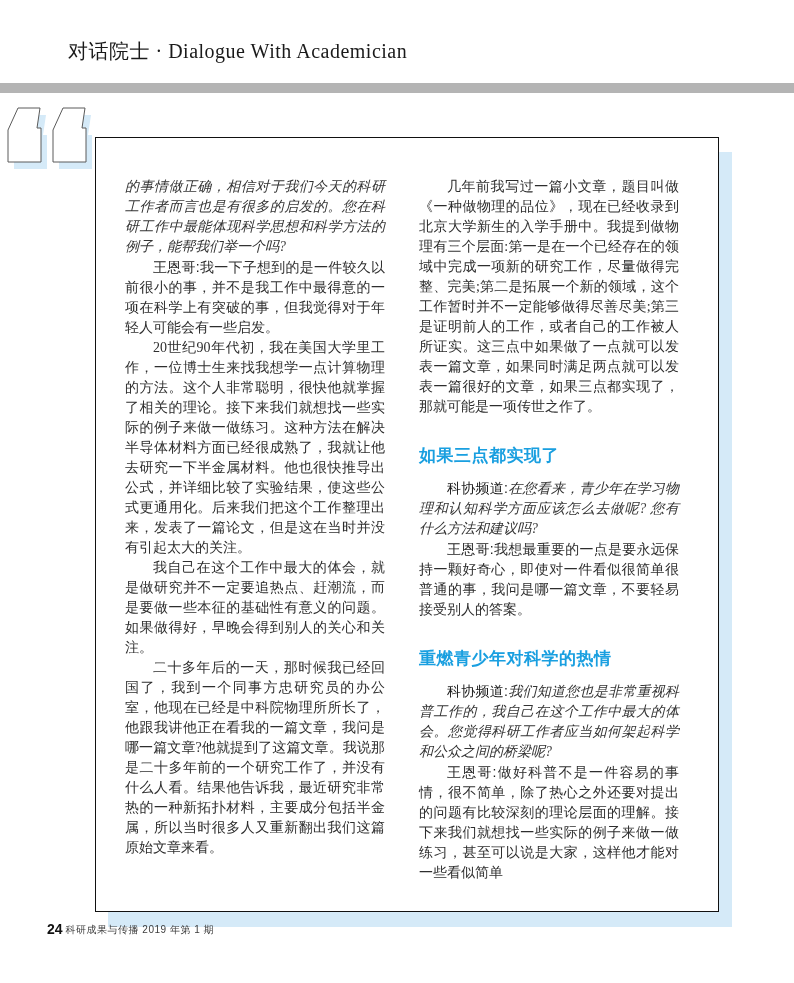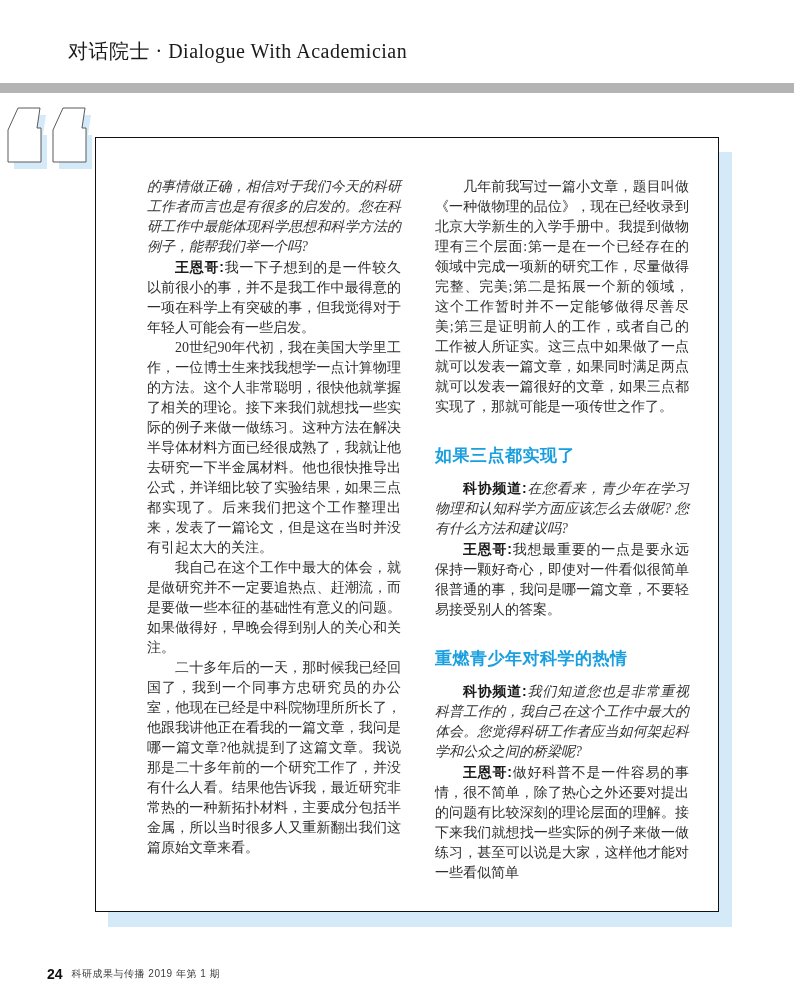--- a/index.html
+++ b/index.html
@@ -21,42 +21,42 @@
     position:absolute;left:0;top:83px;width:794px;height:10px;
     background:var(--divider-gray);
   }
   .quotes-svg{position:absolute;left:0;top:100px;}
   .q-shadow polygon{fill:var(--shadow-blue);}
   .q-outline polygon{fill:#ffffff;stroke:#5a5a5a;stroke-width:1;}
   .content-box{
     position:absolute;left:95px;top:137px;width:624px;height:775px;
     box-sizing:border-box;border:1.5px solid #111111;background:#ffffff;
     box-shadow:13px 15px 0 var(--shadow-blue);
-    padding:39px 29px 0 51px;
+    padding:39px 29px 0 29px;
     display:flex;gap:34px;
   }
   .column{width:260px;}
   .para{
     margin:0;font-size:14px;line-height:20px;text-align:justify;
     color:var(--text-color);text-indent:2em;
   }
   .question,.question_cont{font-style:italic;color:#333333;}
   .question_cont{text-indent:0;}
   .speaker{
-    font-weight:bold;font-style:normal;color:#1a1a1a;
+    font-weight:normal;font-style:normal;color:#1a1a1a;
     font-family:"Liberation Sans", sans-serif;
   }
   .sec-heading{
     margin:27px 0 11px 0;font-size:17px;font-weight:bold;
     color:var(--accent-blue);font-family:"Liberation Sans", sans-serif;
     text-indent:0;letter-spacing:.5px;
   }
   .footer{
-    position:absolute;left:47px;top:966px;
-    display:flex;align-items:center;gap:9px;
+    position:absolute;left:47px;top:921px;
+    display:flex;align-items:flex-end;gap:3px;
     font-family:"Liberation Sans", sans-serif;
   }
   .page-num{font-weight:bold;font-size:14px;color:#111111;}
   .journal{font-size:10px;color:#3c3c3c;letter-spacing:.5px;}
 </style>
 </head>
 <body>
 
 <div class="header-title">对话院士 · Dialogue With Academician</div>
 
@@ -70,21 +70,21 @@
   <g class="q-outline">
     <polygon points="18,8 40,8 37,28 41,28 41,62 8,62 8,30"></polygon>
     <polygon points="63,8 85,8 82,28 86,28 86,62 53,62 53,30"></polygon>
   </g>
 </svg>
 
 <div class="content-box">
   <div class="column">
       <p class="para question_cont"><span>的事情做正确，相信对于我们今天的科研工作者而言也是有很多的启发的。您在科研工作中最能体现科学思想和科学方法的例子，能帮我们举一个吗?</span></p>
       <p class="para answer"><span class="speaker">王恩哥:</span><span>我一下子想到的是一件较久以前很小的事，并不是我工作中最得意的一项在科学上有突破的事，但我觉得对于年轻人可能会有一些启发。</span></p>
-      <p class="para para"><span>20世纪90年代初，我在美国大学里工作，一位博士生来找我想学一点计算物理的方法。这个人非常聪明，很快他就掌握了相关的理论。接下来我们就想找一些实际的例子来做一做练习。这种方法在解决半导体材料方面已经很成熟了，我就让他去研究一下半金属材料。他也很快推导出公式，并详细比较了实验结果，如果三点都实现了。后来我们把这个工作整理出来，发表了一篇论文，但是这在当时并没有引起太大的关注。</span></p>
+      <p class="para para"><span>20世纪90年代初，我在美国大学里工作，一位博士生来找我想学一点计算物理的方法。这个人非常聪明，很快他就掌握了相关的理论。接下来我们就想找一些实际的例子来做一做练习。这种方法在解决半导体材料方面已经很成熟了，我就让他去研究一下半金属材料。他也很快推导出公式，并详细比较了实验结果，使这些公式更通用化。后来我们把这个工作整理出来，发表了一篇论文，但是这在当时并没有引起太大的关注。</span></p>
       <p class="para para"><span>我自己在这个工作中最大的体会，就是做研究并不一定要追热点、赶潮流，而是要做一些本征的基础性有意义的问题。如果做得好，早晚会得到别人的关心和关注。</span></p>
       <p class="para para"><span>二十多年后的一天，那时候我已经回国了，我到一个同事方忠研究员的办公室，他现在已经是中科院物理所所长了，他跟我讲他正在看我的一篇文章，我问是哪一篇文章?他就提到了这篇文章。我说那是二十多年前的一个研究工作了，并没有什么人看。结果他告诉我，最近研究非常热的一种新拓扑材料，主要成分包括半金属，所以当时很多人又重新翻出我们这篇原始文章来看。</span></p>
     </div>
   <div class="column">
       <p class="para para"><span>几年前我写过一篇小文章，题目叫做《一种做物理的品位》，现在已经收录到北京大学新生的入学手册中。我提到做物理有三个层面:第一是在一个已经存在的领域中完成一项新的研究工作，尽量做得完整、完美;第二是拓展一个新的领域，这个工作暂时并不一定能够做得尽善尽美;第三是证明前人的工作，或者自己的工作被人所证实。这三点中如果做了一点就可以发表一篇文章，如果同时满足两点就可以发表一篇很好的文章，如果三点都实现了，那就可能是一项传世之作了。</span></p>
       <h3 class="sec-heading">如果三点都实现了</h3>
       <p class="para question"><span class="speaker">科协频道:</span><span>在您看来，青少年在学习物理和认知科学方面应该怎么去做呢? 您有什么方法和建议吗?</span></p>
       <p class="para answer"><span class="speaker">王恩哥:</span><span>我想最重要的一点是要永远保持一颗好奇心，即使对一件看似很简单很普通的事，我问是哪一篇文章，不要轻易接受别人的答案。</span></p>
       <h3 class="sec-heading">重燃青少年对科学的热情</h3>
       <p class="para question"><span class="speaker">科协频道:</span><span>我们知道您也是非常重视科普工作的，我自己在这个工作中最大的体会。您觉得科研工作者应当如何架起科学和公众之间的桥梁呢?</span></p>

